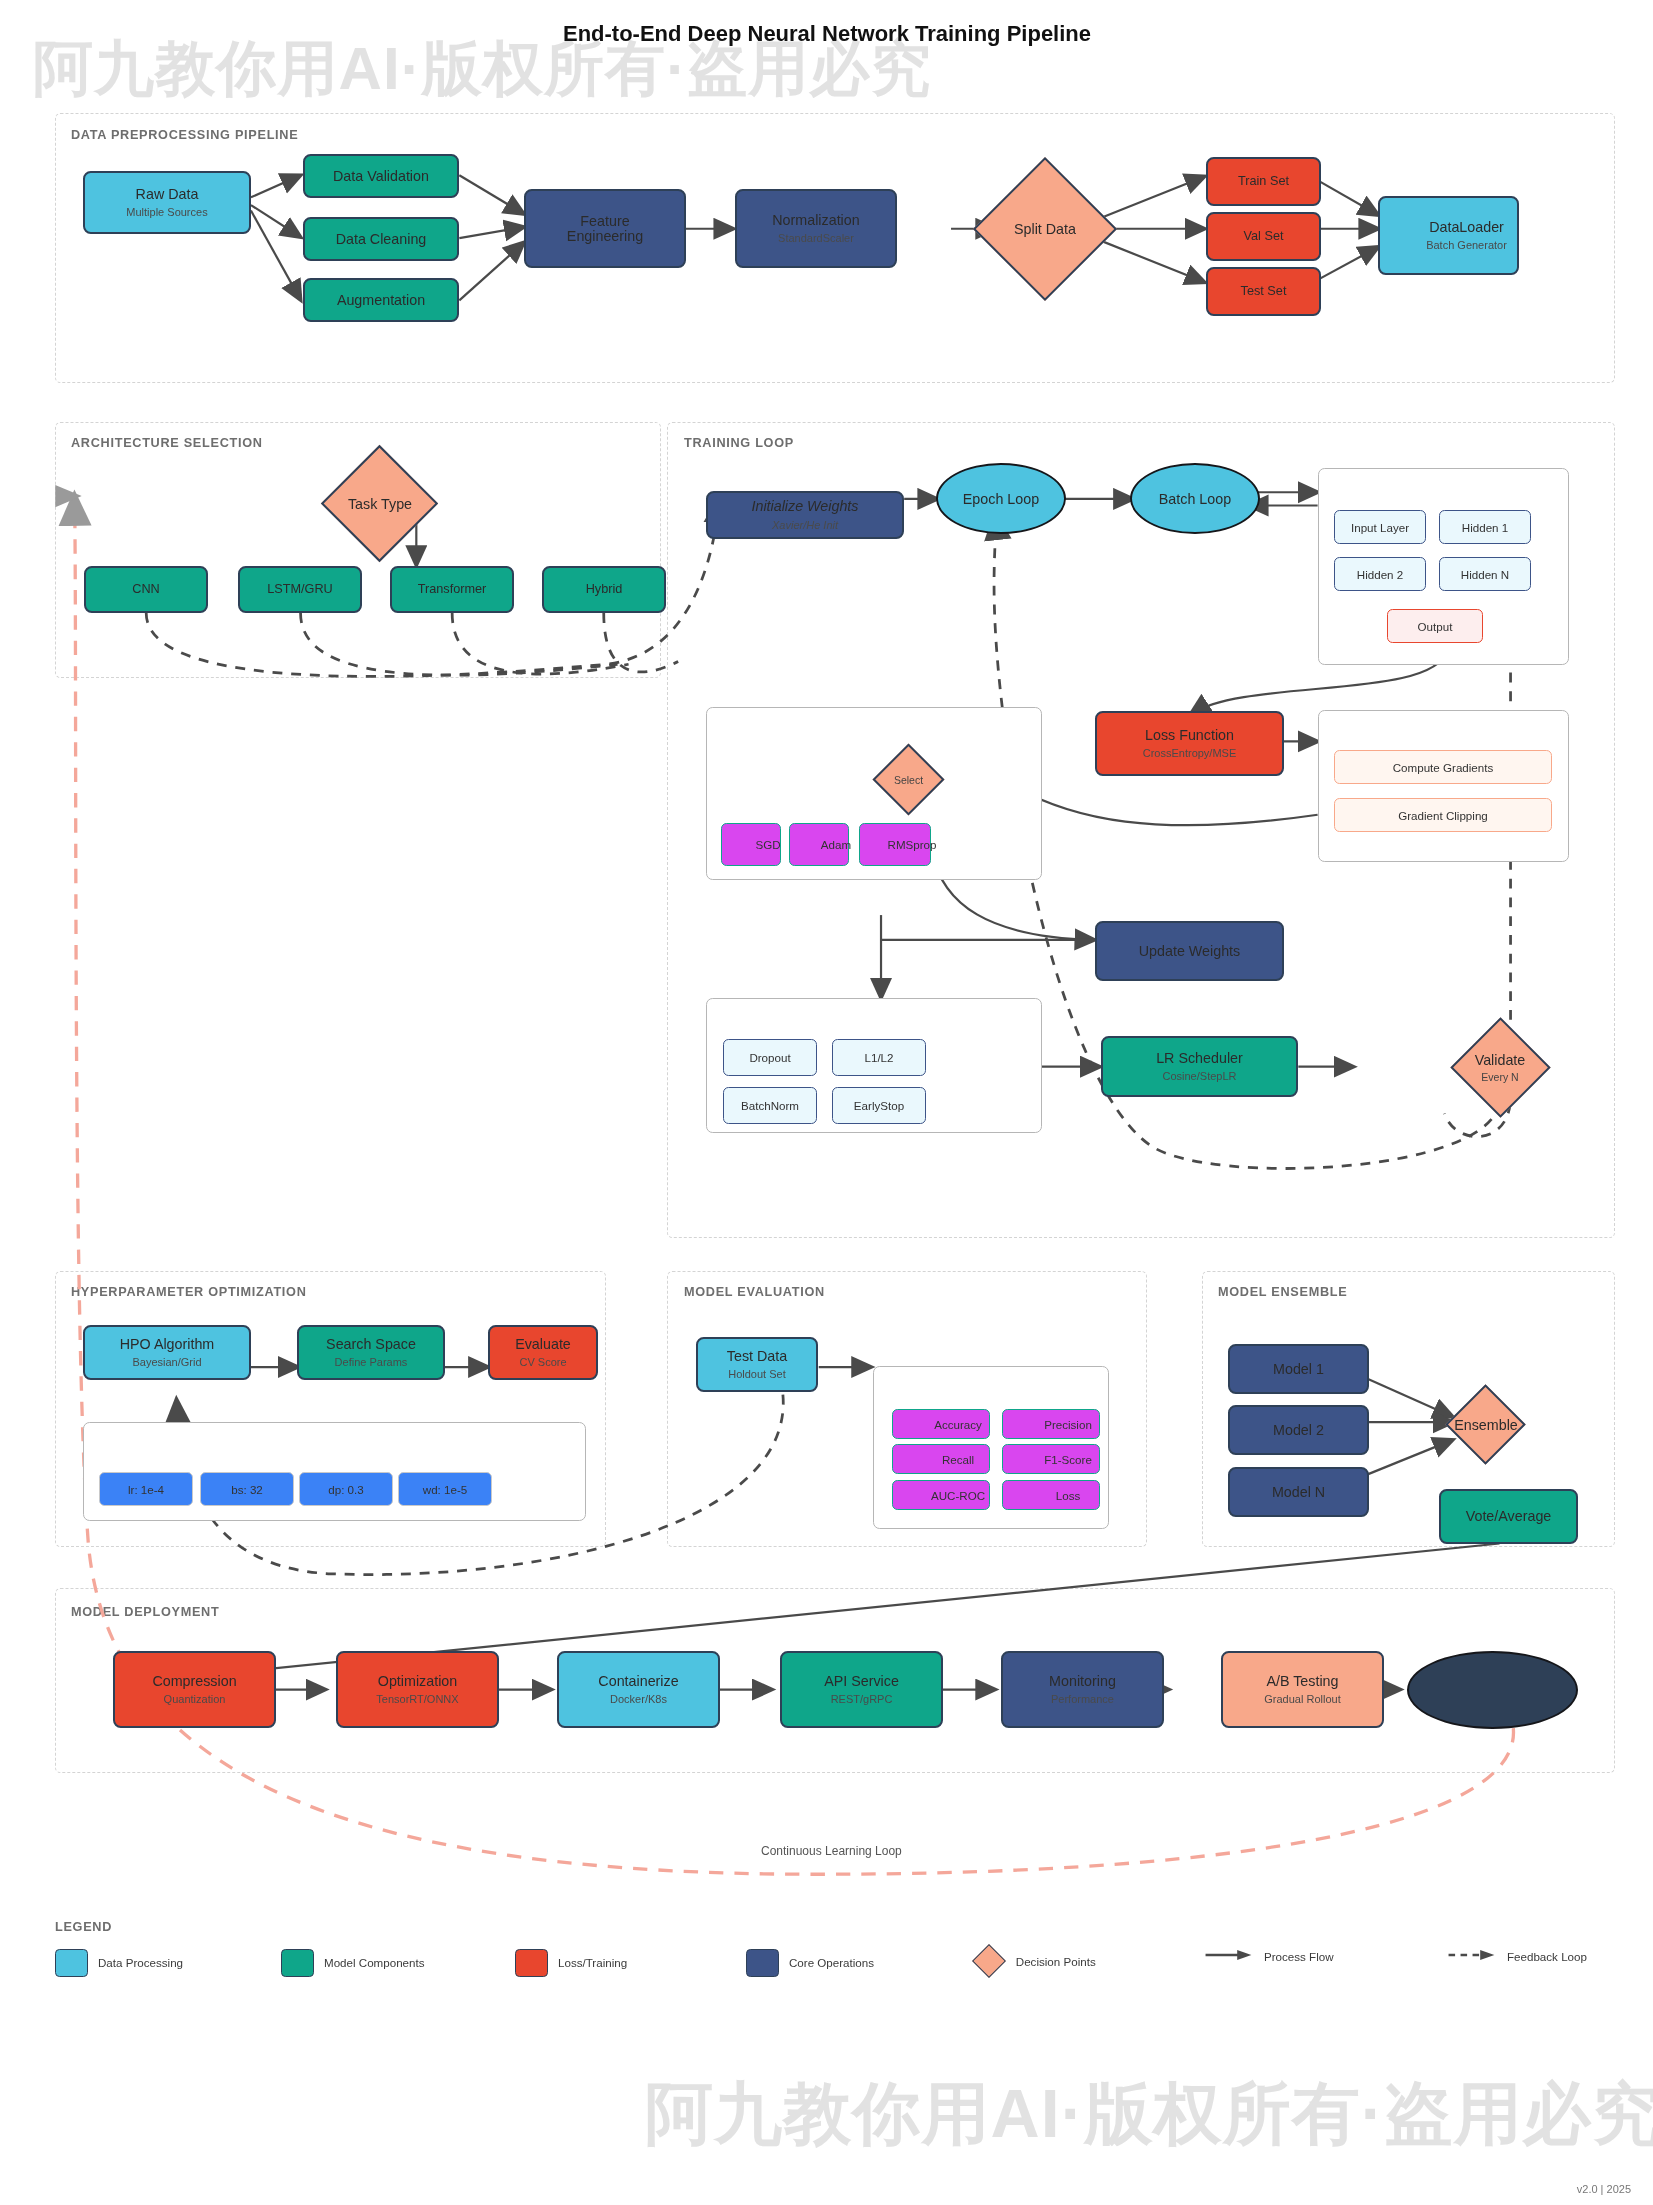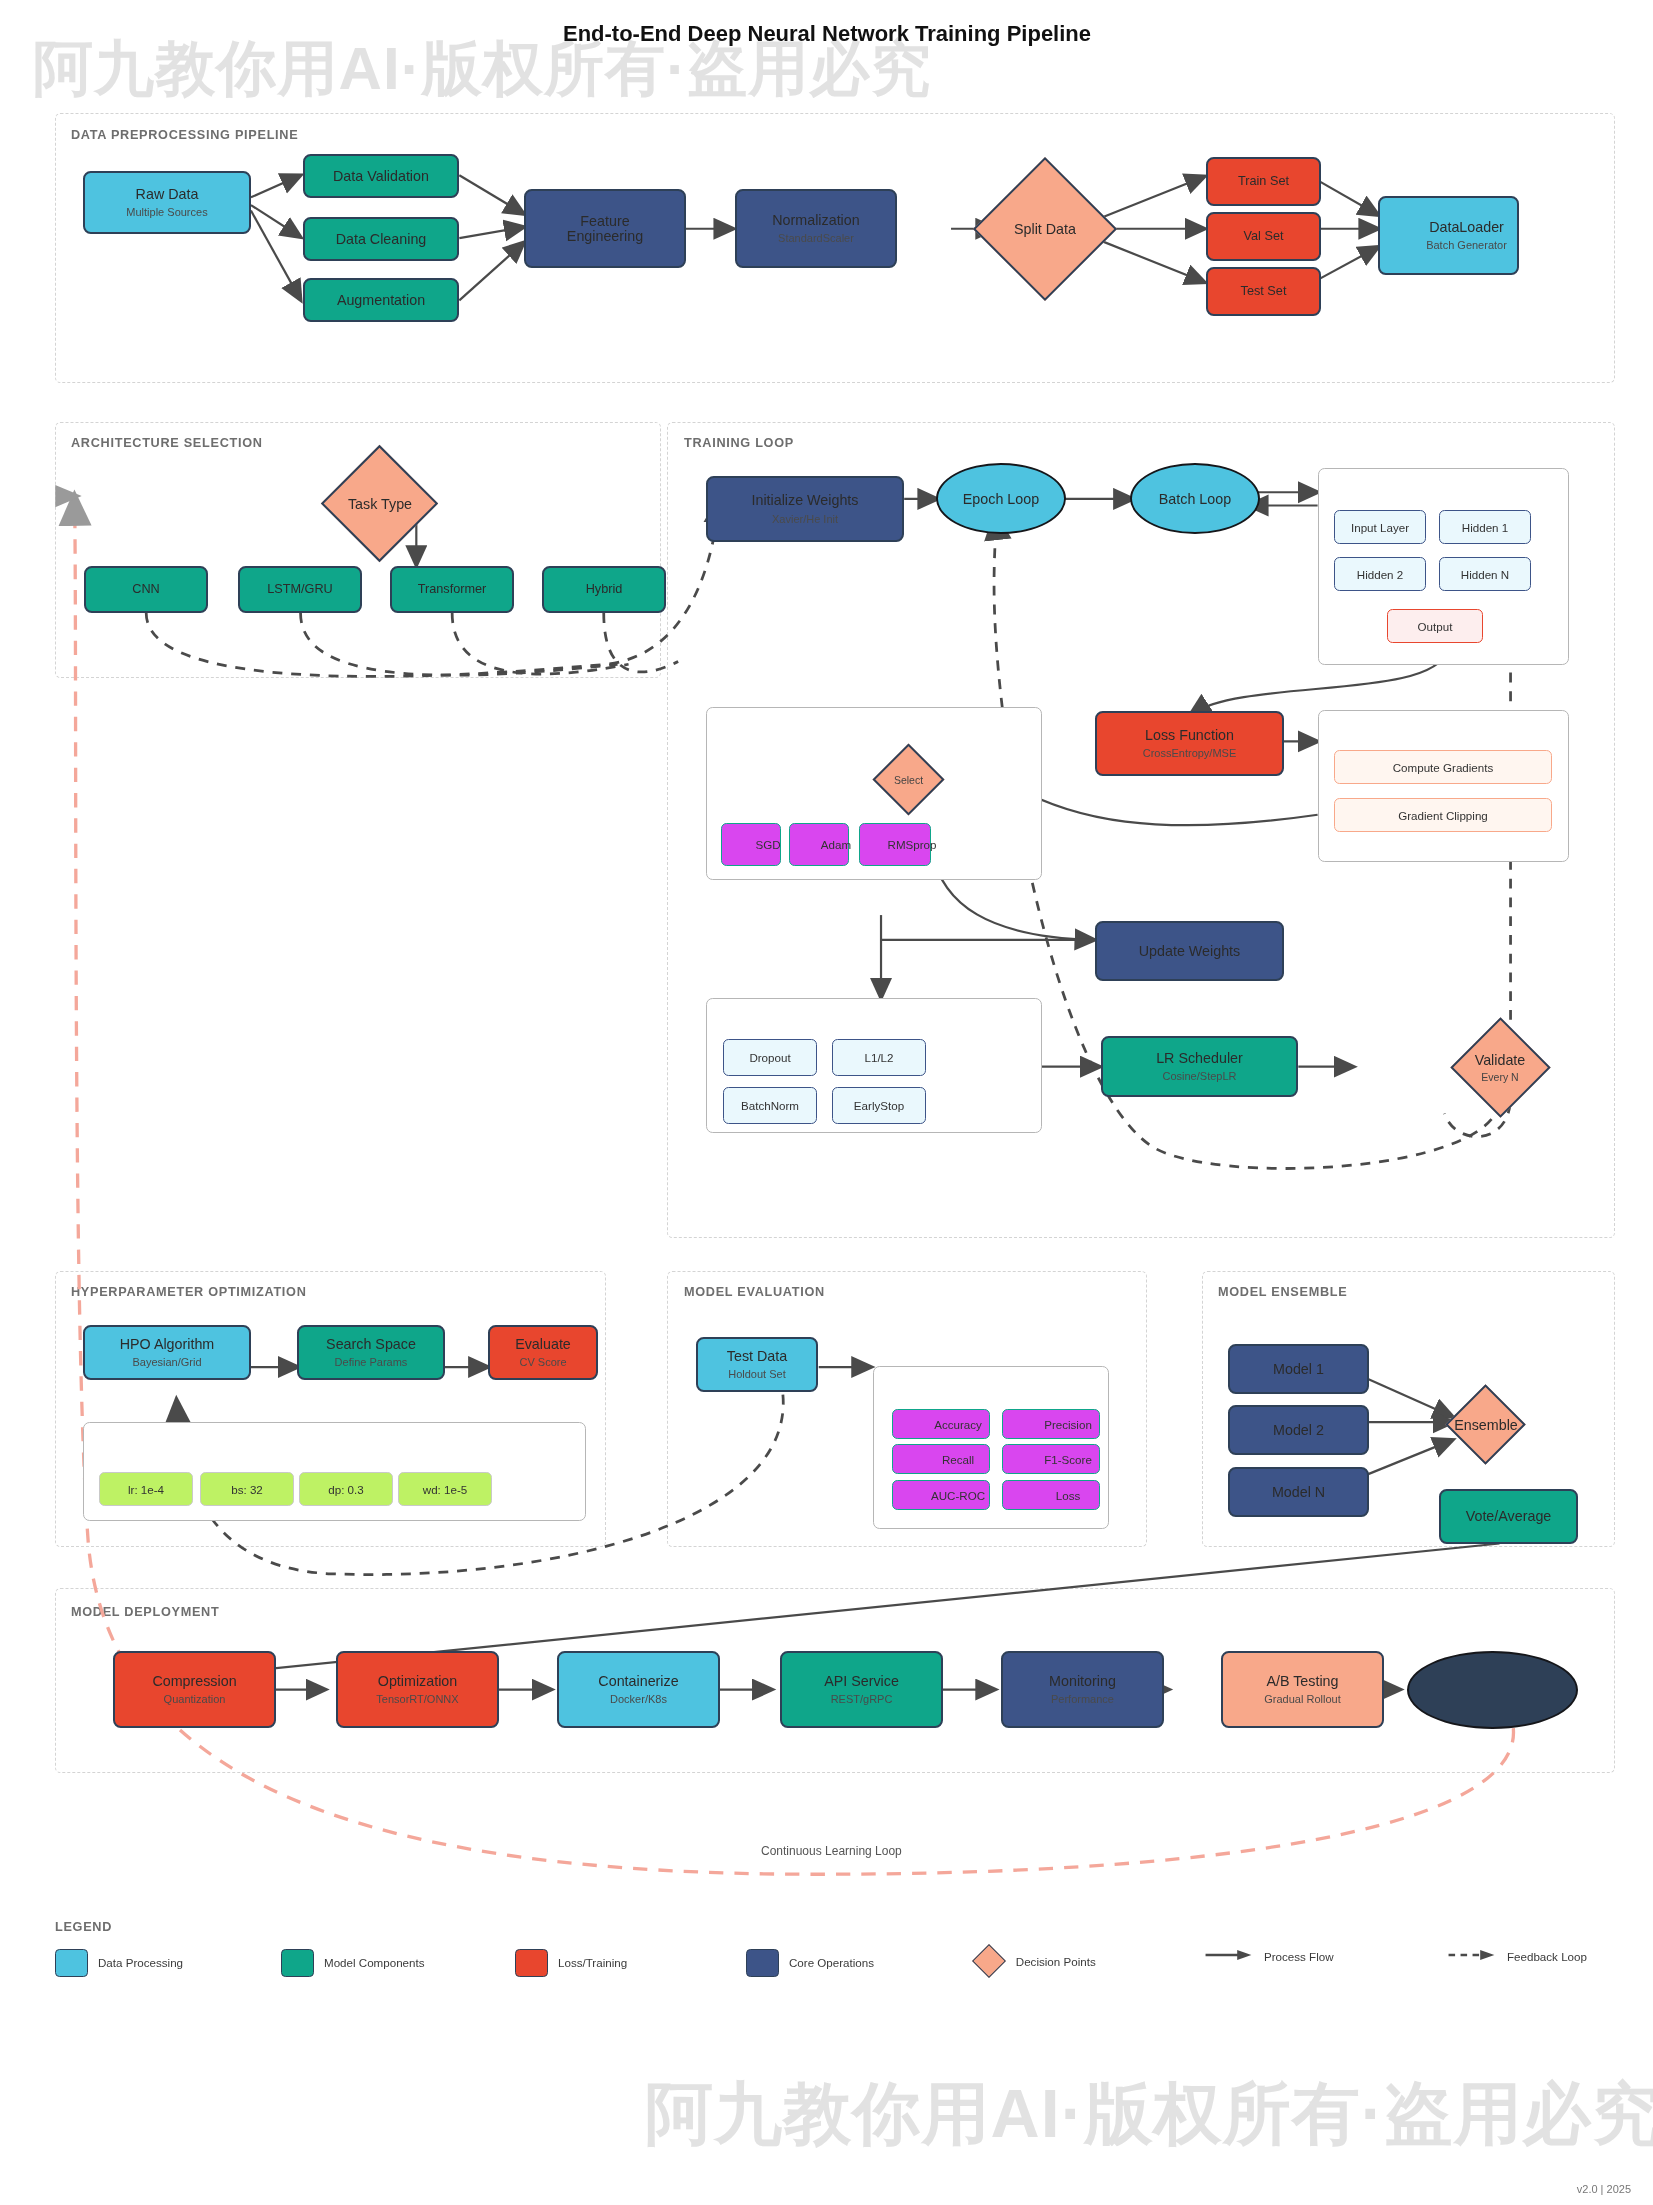--- a/index.html
+++ b/index.html
@@ -118,21 +118,21 @@
     position:absolute;
     border-radius:5.5px;
     display:flex; align-items:center; justify-content:center;
     font-size:11.6px; color:#333; text-align:center;
     z-index:8;
   }
   .chip-blue  { background:#eaf8fd; border:1.7px solid #3d5488; }
   .chip-green { background:#d946ef; border:1.7px solid #0fa68a;padding-left:34px; }
   .chip-red   { background:#fdeeee; border:1.7px solid #e8462e; }
   .chip-peach { background:#fff6f0; border:1.7px solid #f8a88a; }
-  .chip-gray  { background:#bef264; border:1.7px solid #c9c9c9; }
+  .chip-gray  { background:#3b82f6; border:1.7px solid #c9c9c9; }
 
   
   .legend-title {
     position:absolute; left:55px; top:1920px;
     font-size:12.7px; font-weight:700; letter-spacing:0.7px; color:#6e6e6e;
   }
   .legend-row { position:absolute; left:55px; top:1949px; width:1555px; height:33px; }
   .legend-item {
     position:absolute; display:flex; align-items:center; gap:10px;
     font-size:11.6px; color:#3a3a3a; white-space:nowrap;
@@ -325,21 +325,21 @@
   <div class="node c-model small" style="left:390px; top:566px; width:124px; height:47px;">
     <span class="nlabel">Transformer</span>
   </div>
   <div class="node c-model small" style="left:542px; top:566px; width:124px; height:47px;">
     <span class="nlabel">Hybrid</span>
   </div>
 
   <div class="section" style="left:667px; top:422px; width:948px; height:816px;"></div>
   <div class="section-title" style="left:684px; top:436px;">TRAINING LOOP</div>
 
-  <div class="node c-core" style="left:706px; top:476px; width:198px; height:66px;">
+  <div class="node c-core" style="left:706px; top:491px; width:198px; height:48px;font-style:italic;">
     <span class="nlabel">Initialize Weights</span>
     <span class="nsub">Xavier/He Init</span>
   </div>
 
   <div class="ellipse" style="left:936px; top:463px; width:130px; height:71px;">
     <span>Epoch Loop</span>
   </div>
   <div class="ellipse" style="left:1130px; top:463px; width:130px; height:71px;">
     <span>Batch Loop</span>
   </div>

